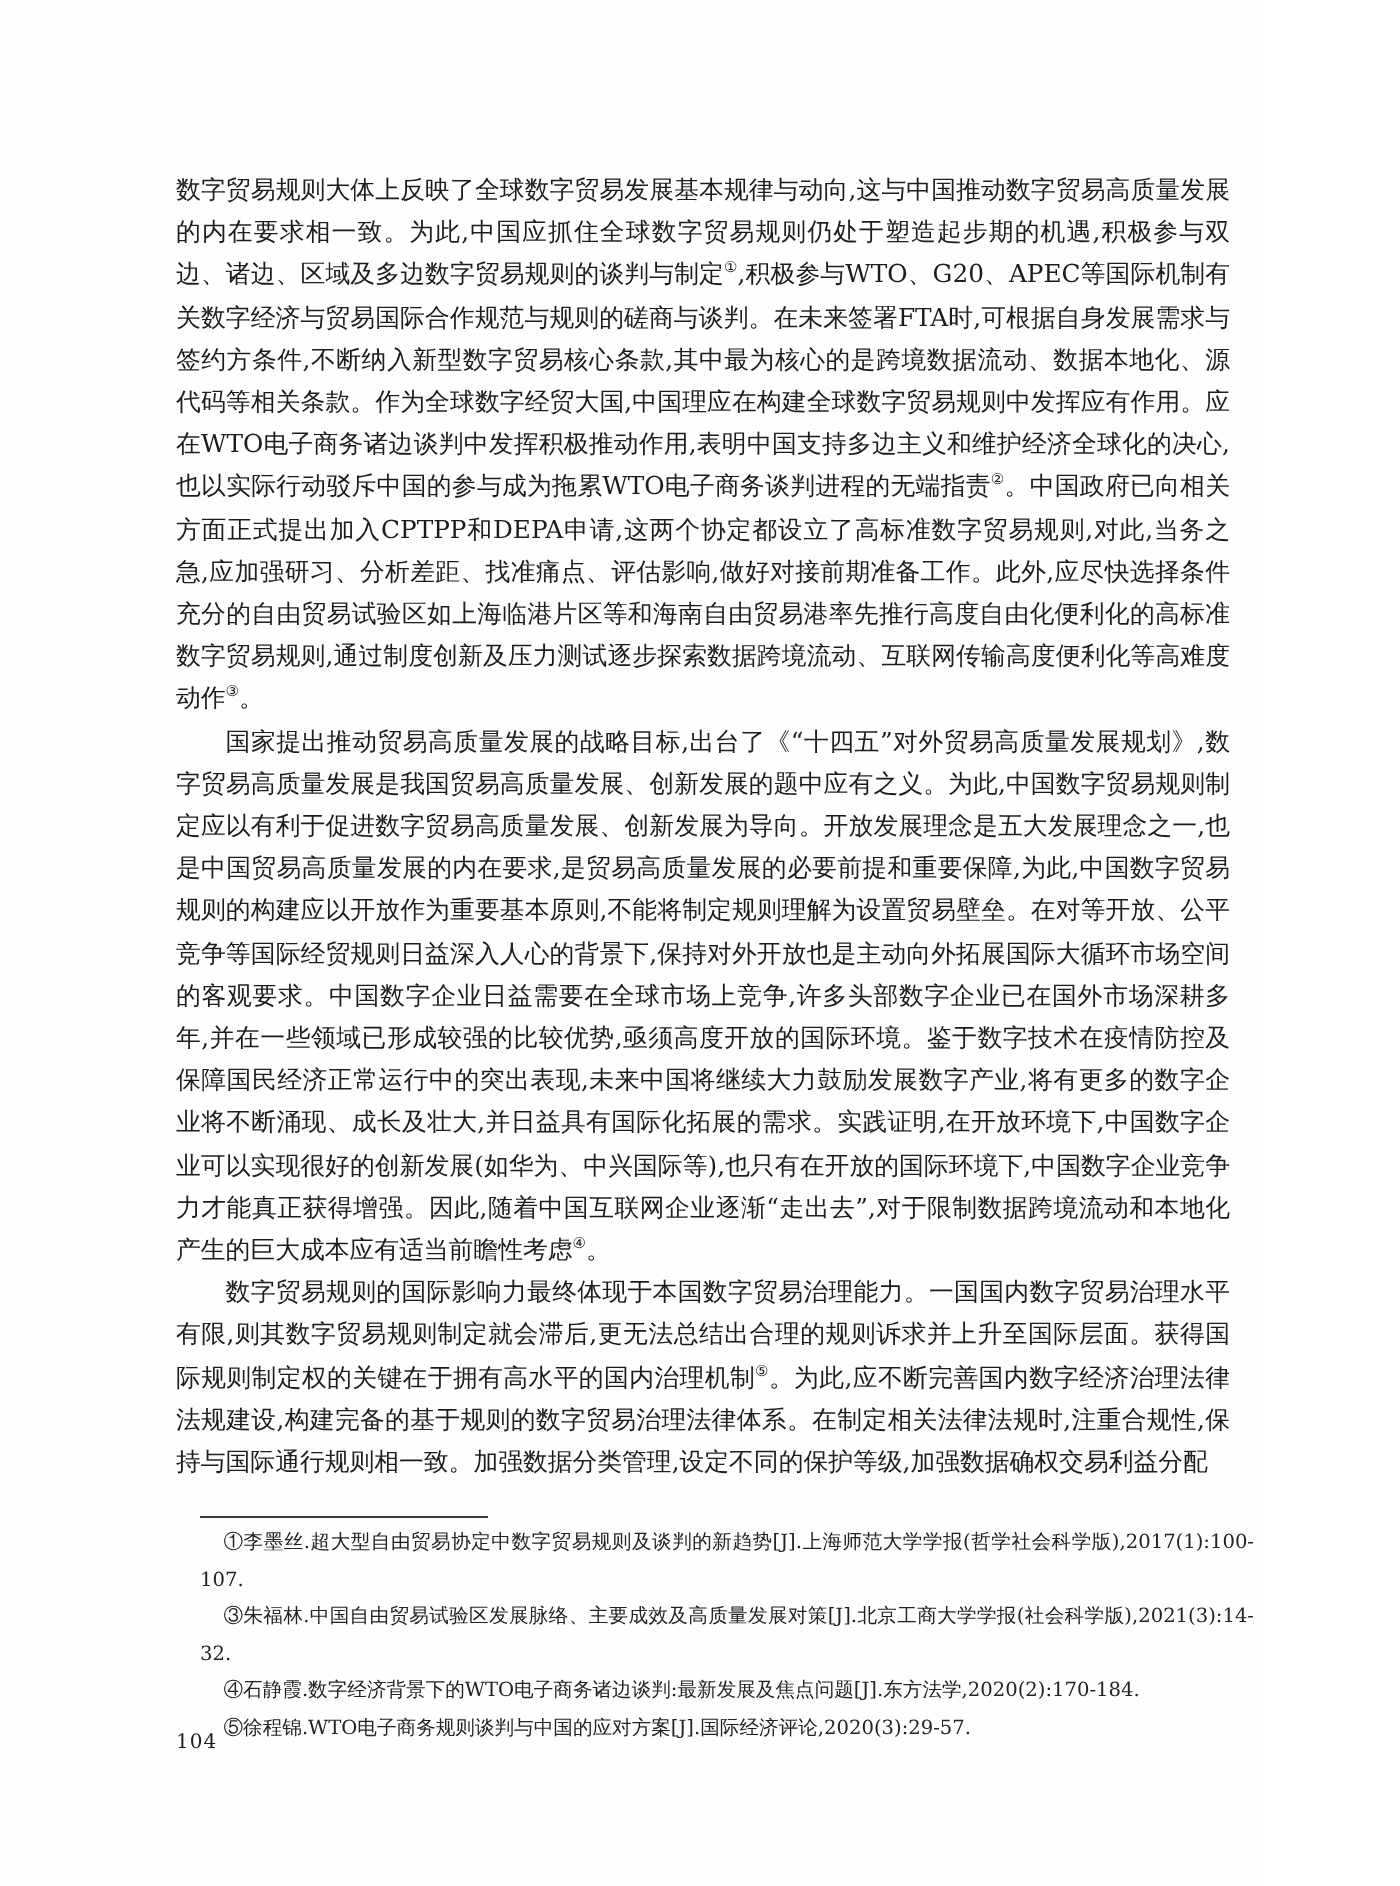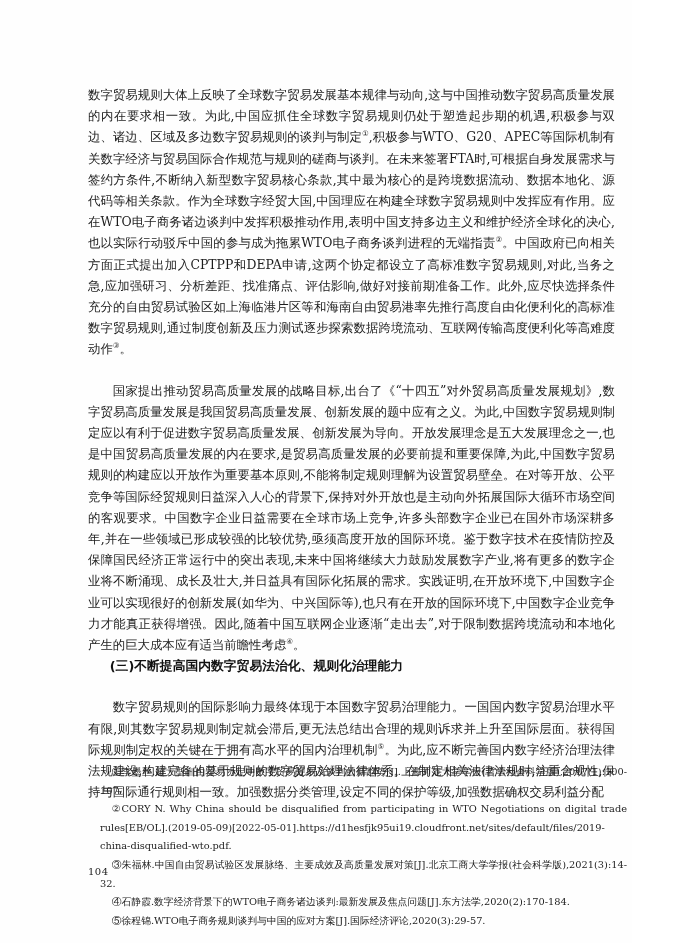--- a/index.html
+++ b/index.html
@@ -24,21 +24,20 @@
     font-size: 12.4px;
     line-height: 21.2px;
     text-align: justify;
     text-justify: inter-ideograph;
   }
   .para {
     margin: 0;
   }
   .para.indent {
     text-indent: 2em;
-    margin-top: 20px;
   }
   .section-heading {
     margin: 0;
     font-family: "DejaVu Sans", "Liberation Sans", sans-serif;
     font-weight: 700;
     font-size: 12.8px;
     line-height: 21.2px;
     text-indent: 1.7em;
     color: #111;
   }
@@ -81,29 +80,27 @@
 <body>
 
 <div class="page">
 
   <div class="article-body">
     <p class="para">数字贸易规则大体上反映了全球数字贸易发展基本规律与动向,这与中国推动数字贸易高质量发展的内在要求相一致。为此,中国应抓住全球数字贸易规则仍处于塑造起步期的机遇,积极参与双边、诸边、区域及多边数字贸易规则的谈判与制定<sup>①</sup>,积极参与WTO、G20、APEC等国际机制有关数字经济与贸易国际合作规范与规则的磋商与谈判。在未来签署FTA时,可根据自身发展需求与签约方条件,不断纳入新型数字贸易核心条款,其中最为核心的是跨境数据流动、数据本地化、源代码等相关条款。作为全球数字经贸大国,中国理应在构建全球数字贸易规则中发挥应有作用。应在WTO电子商务诸边谈判中发挥积极推动作用,表明中国支持多边主义和维护经济全球化的决心,也以实际行动驳斥中国的参与成为拖累WTO电子商务谈判进程的无端指责<sup>②</sup>。中国政府已向相关方面正式提出加入CPTPP和DEPA申请,这两个协定都设立了高标准数字贸易规则,对此,当务之急,应加强研习、分析差距、找准痛点、评估影响,做好对接前期准备工作。此外,应尽快选择条件充分的自由贸易试验区如上海临港片区等和海南自由贸易港率先推行高度自由化便利化的高标准数字贸易规则,通过制度创新及压力测试逐步探索数据跨境流动、互联网传输高度便利化等高难度动作<sup>③</sup>。</p>
 
 
     <p class="para indent">国家提出推动贸易高质量发展的战略目标,出台了《“十四五”对外贸易高质量发展规划》,数字贸易高质量发展是我国贸易高质量发展、创新发展的题中应有之义。为此,中国数字贸易规则制定应以有利于促进数字贸易高质量发展、创新发展为导向。开放发展理念是五大发展理念之一,也是中国贸易高质量发展的内在要求,是贸易高质量发展的必要前提和重要保障,为此,中国数字贸易规则的构建应以开放作为重要基本原则,不能将制定规则理解为设置贸易壁垒。在对等开放、公平竞争等国际经贸规则日益深入人心的背景下,保持对外开放也是主动向外拓展国际大循环市场空间的客观要求。中国数字企业日益需要在全球市场上竞争,许多头部数字企业已在国外市场深耕多年,并在一些领域已形成较强的比较优势,亟须高度开放的国际环境。鉴于数字技术在疫情防控及保障国民经济正常运行中的突出表现,未来中国将继续大力鼓励发展数字产业,将有更多的数字企业将不断涌现、成长及壮大,并日益具有国际化拓展的需求。实践证明,在开放环境下,中国数字企业可以实现很好的创新发展(如华为、中兴国际等),也只有在开放的国际环境下,中国数字企业竞争力才能真正获得增强。因此,随着中国互联网企业逐渐“走出去”,对于限制数据跨境流动和本地化产生的巨大成本应有适当前瞻性考虑<sup>④</sup>。</p>
 
-    <h3 class="section-heading">(三)不断提高国内数字贸易法治化、规则化治理能力</h3>
 
     <p class="para indent">数字贸易规则的国际影响力最终体现于本国数字贸易治理能力。一国国内数字贸易治理水平有限,则其数字贸易规则制定就会滞后,更无法总结出合理的规则诉求并上升至国际层面。获得国际规则制定权的关键在于拥有高水平的国内治理机制<sup>⑤</sup>。为此,应不断完善国内数字经济治理法律法规建设,构建完备的基于规则的数字贸易治理法律体系。在制定相关法律法规时,注重合规性,保持与国际通行规则相一致。加强数据分类管理,设定不同的保护等级,加强数据确权交易利益分配</p>
   </div>
 
   <div class="footnote-area">
     <div class="fn-rule"></div>
     <p class="footnote">①李墨丝.超大型自由贸易协定中数字贸易规则及谈判的新趋势[J].上海师范大学学报(哲学社会科学版),2017(1):100-107.</p>
-    <p class="footnote">②CORY N. Why China should be disqualified from participating in WTO Negotiations on digital trade rules[EB/OL].(2019-05-09)[2022-05-01].https://d1hesfjk95ui19.cloudfront.net/sites/default/files/2019-china-disqualified-wto.pdf.</p>
     <p class="footnote">③朱福林.中国自由贸易试验区发展脉络、主要成效及高质量发展对策[J].北京工商大学学报(社会科学版),2021(3):14-32.</p>
     <p class="footnote">④石静霞.数字经济背景下的WTO电子商务诸边谈判:最新发展及焦点问题[J].东方法学,2020(2):170-184.</p>
     <p class="footnote">⑤徐程锦.WTO电子商务规则谈判与中国的应对方案[J].国际经济评论,2020(3):29-57.</p>
   </div>
 
   <div class="page-number">104</div>
 
 </div>
 
 </body></html>

